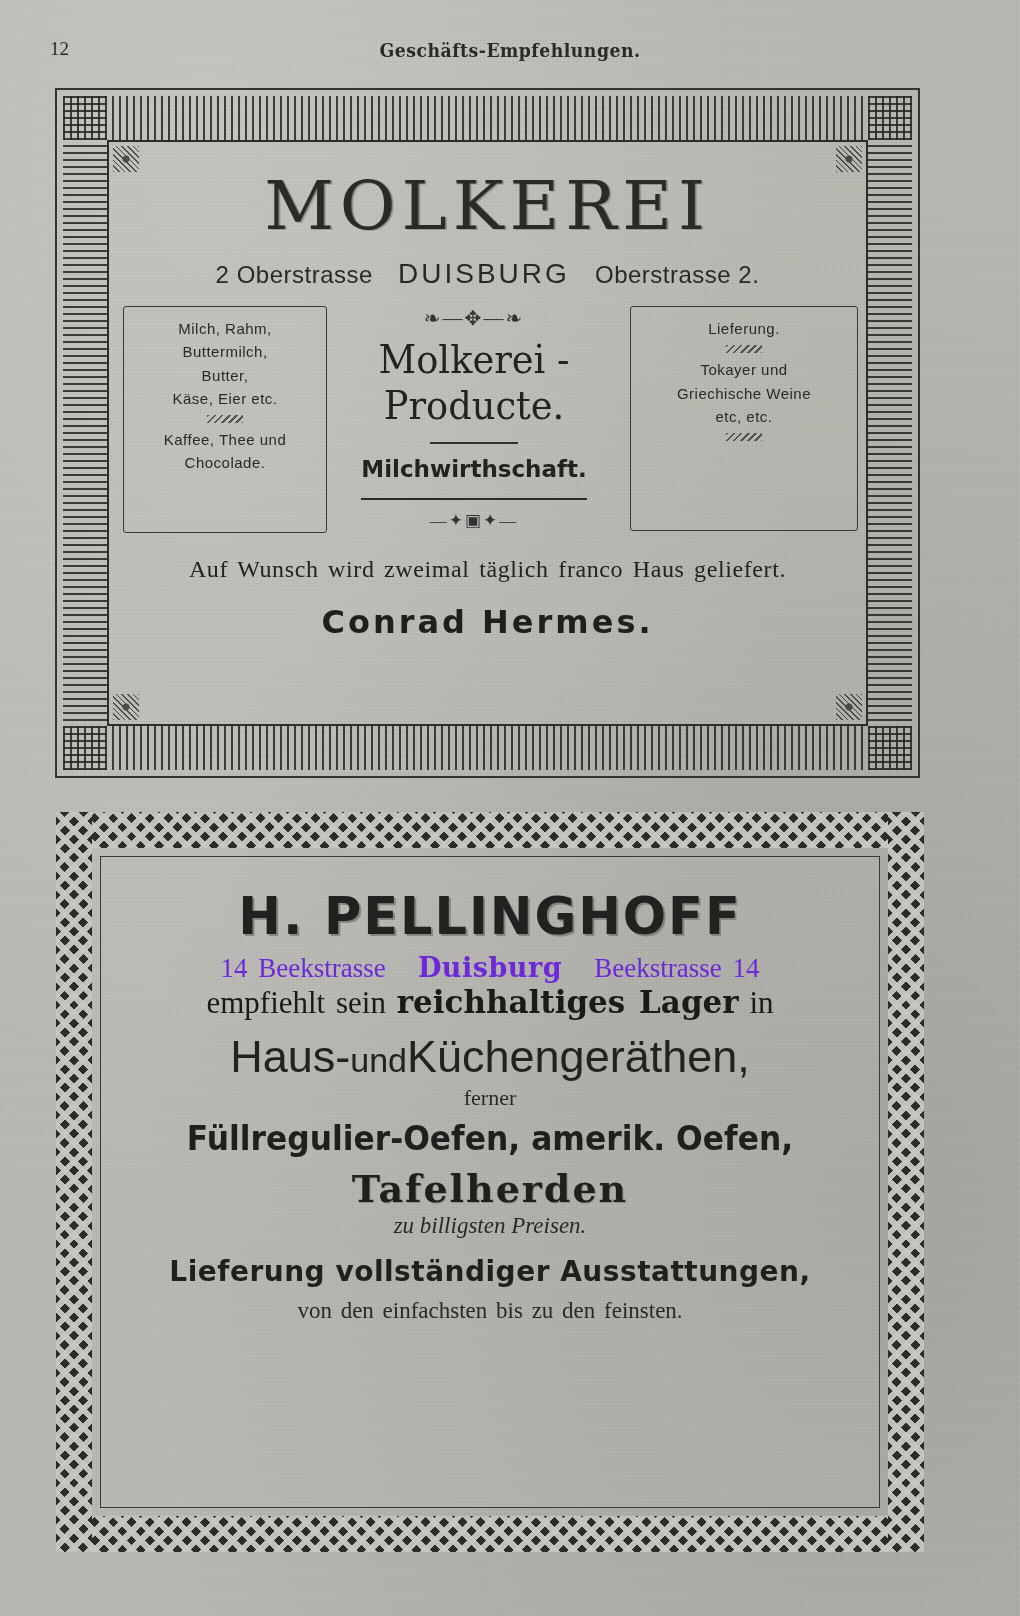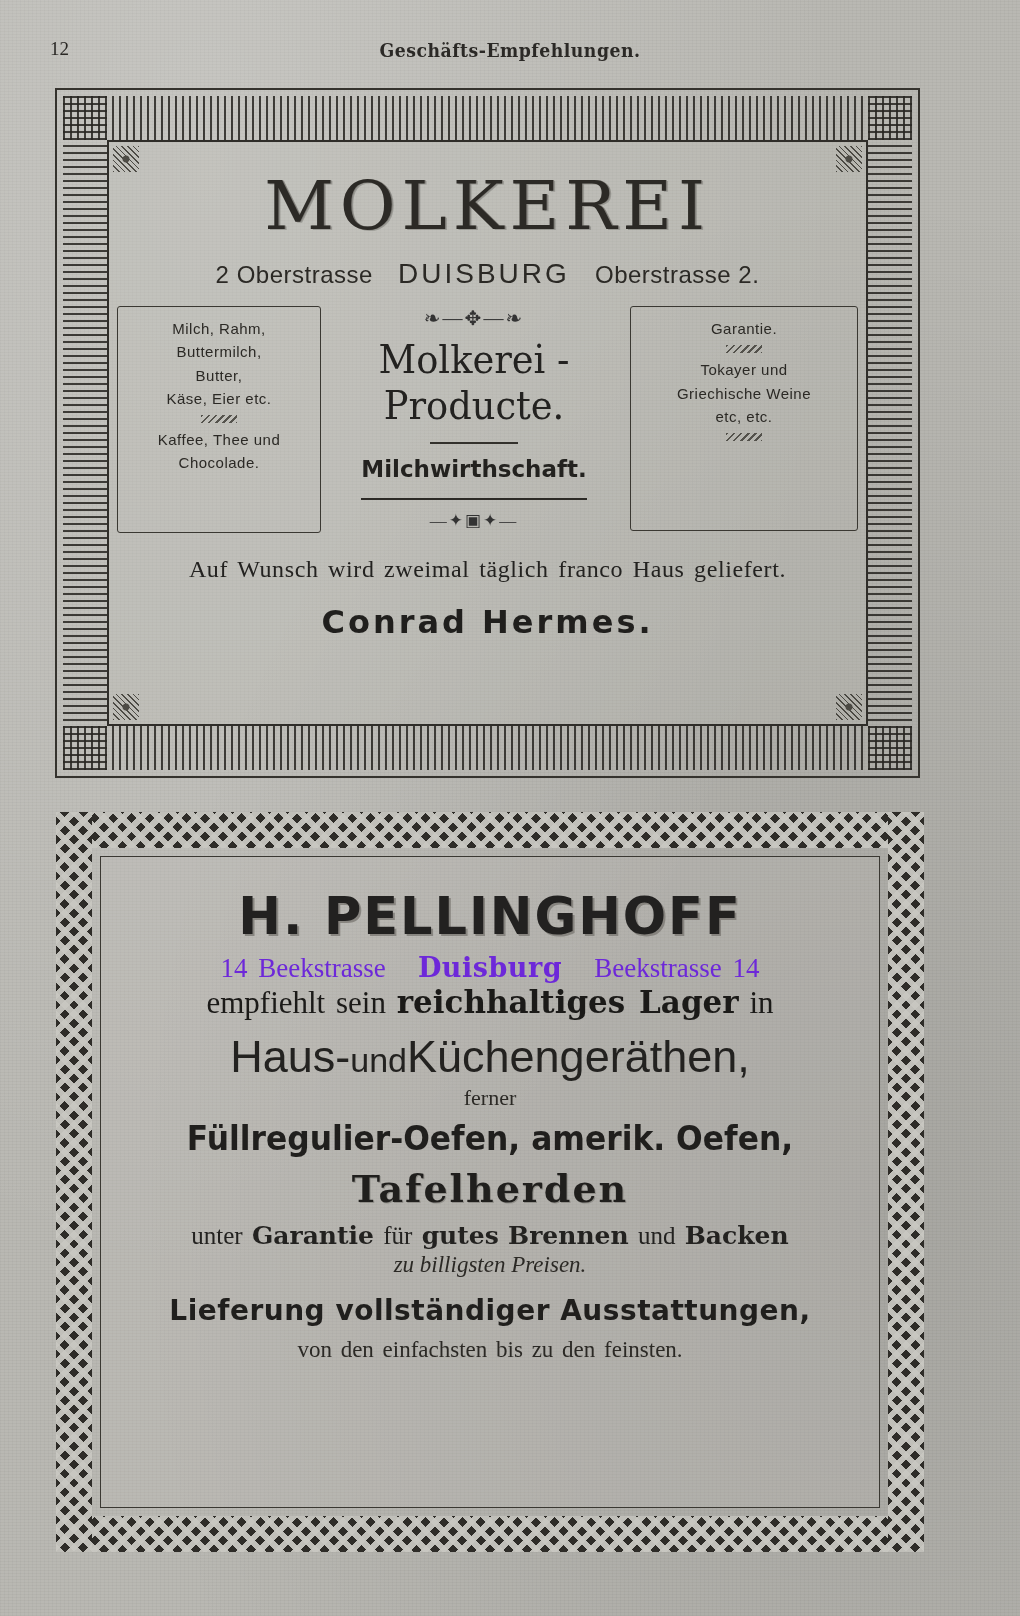--- a/index.html
+++ b/index.html
@@ -115,21 +115,21 @@
     position:absolute;top:0;
     border:1.5px solid #3a3832;
     border-radius:3px;
     padding:10px 8px;
     font-family:"Liberation Sans", sans-serif;
     font-size:15px;
     line-height:1.55;
     letter-spacing:0.5px;
     color:#2b2925;
   }
-  .box.left{left:0;width:186px;height:205px;}
+  .box.left{left:6px;width:186px;height:205px;}
   .box.right{right:0;width:210px;height:203px;}
   .box .sep{
     display:block;margin:5px auto;width:36px;height:8px;
     background:
       repeating-linear-gradient(135deg,#3a3832 0 2px, transparent 2px 5px);
     opacity:.8;
   }
   .center-col{
     position:absolute;left:205px;right:232px;top:0;
   }
@@ -319,21 +319,21 @@
 
         <div class="center-col">
           <div class="orn-top">❧—✥—❧</div>
           <div class="produkte">Molkerei - Producte.</div>
           <div class="rule-short"></div>
           <div class="milchwirth">Milchwirthschaft.</div>
           <div class="orn-bottom">—✦▣✦—</div>
         </div>
 
         <div class="box right">
-          <div>Garantie.</div>
+          <div>Lieferung.</div>
           <span class="sep"></span>
           <div>Tokayer und</div>
           <div>Griechische Weine</div>
           <div>etc, etc.</div>
           <span class="sep"></span>
         </div>
       </div>
 
       <div class="wunsch">Auf Wunsch wird zweimal täglich franco Haus geliefert.</div>
       <div class="conrad">Conrad Hermes.</div>
@@ -363,29 +363,20 @@
       </div>
 
       <div class="haus">
         <span>Haus-</span><span class="small">und</span><span>Küchengeräthen,</span>
       </div>
 
       <div class="ferner">ferner</div>
       <div class="fuell">Füllregulier-Oefen, amerik. Oefen,</div>
       <div class="tafel">Tafelherden</div>
 
-      <div class="garantie">
-        <span>unter</span>
-        <b>Garantie</b>
-        <span>für</span>
-        <b>gutes</b>
-        <b>Brennen</b>
-        <span>und</span>
-        <b>Backen</b>
-      </div>
 
       <div class="billig">zu billigsten Preisen.</div>
       <div class="lieferung">Lieferung vollständiger Ausstattungen,</div>
       <div class="einfach">von den einfachsten bis zu den feinsten.</div>
     </div>
   </div>
 
 </div>
 
 </body></html>

